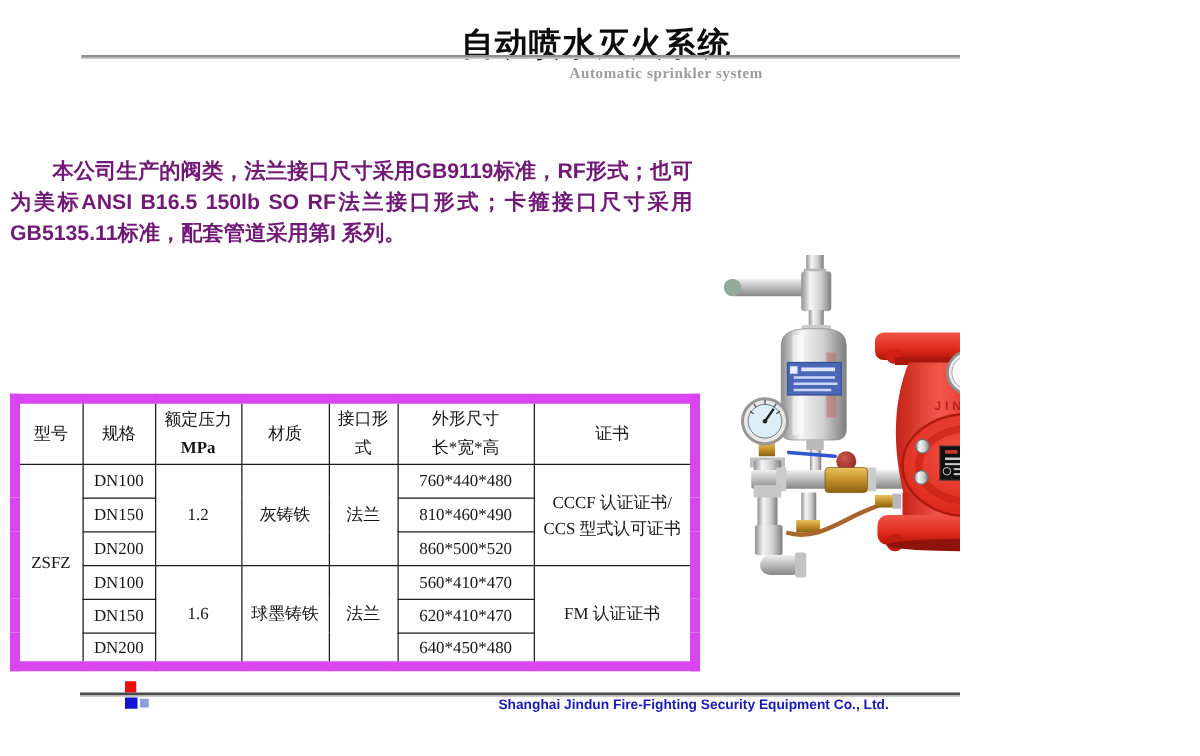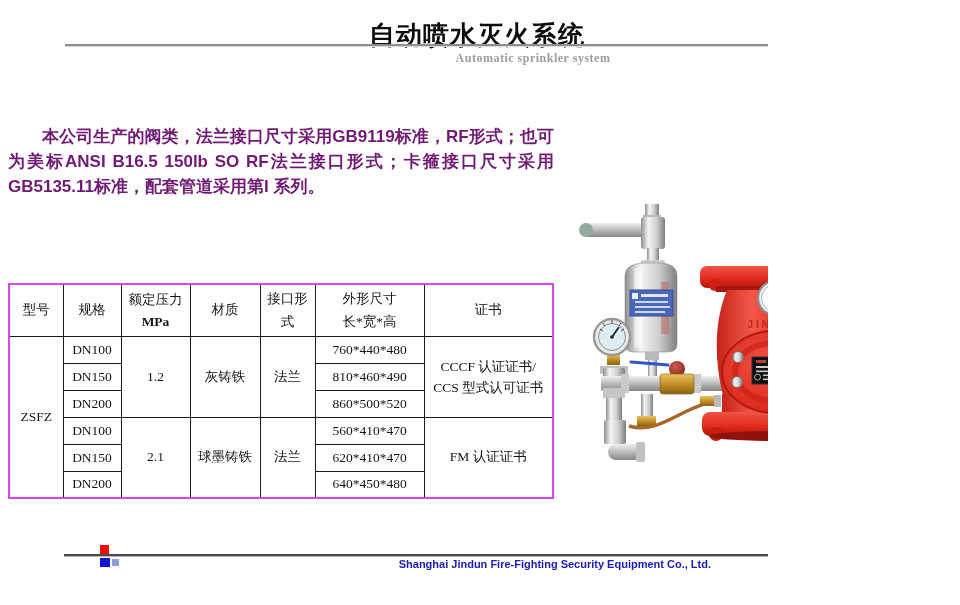--- a/index.html
+++ b/index.html
@@ -20,21 +20,21 @@
   .intro-wrap{position:absolute;left:8px;top:124px;width:546px;color:#701a75;}
   .intro-wrap p{margin:0;font-size:17px;line-height:25px;font-weight:bold;
                 text-indent:2em;text-align:justify;}
 
   
   .spec-table{position:absolute;left:8px;top:283px;border-collapse:collapse;
               table-layout:fixed;width:544px;font-family:"Liberation Serif",serif;
               color:#151515;}
   .spec-table td,.spec-table th{border:1px solid #1c1c1c;text-align:center;
               vertical-align:middle;padding:0;font-size:13.5px;font-weight:normal;}
-  .spec-table{border:2px solid #d946ef;}
+  .spec-table{border:8px solid #d946ef;margin-top:32px;}
   .spec-table .hdr{height:52px;font-size:14px;}
   .spec-table .hdr .l2{margin-top:5px;}
   .spec-table tr.datarow{height:27px;}
   .cert-line{line-height:21px;}
 
   
   .photo{position:absolute;left:565px;top:190px;}
 
   
   .footer-cn{position:absolute;right:22px;top:533px;font-size:17px;font-weight:bold;
@@ -127,21 +127,21 @@
     <tr class="datarow">
       <td>DN150</td>
       <td>810*460*490</td>
     </tr>
     <tr class="datarow">
       <td>DN200</td>
       <td>860*500*520</td>
     </tr>
     <tr class="datarow">
       <td>DN100</td>
-      <td rowspan="3">2.1</td>
+      <td rowspan="3">1.6</td>
       <td rowspan="3">球墨铸铁</td>
       <td rowspan="3">法兰</td>
       <td>560*410*470</td>
       <td rowspan="3">FM 认证证书</td>
     </tr>
     <tr class="datarow">
       <td>DN150</td>
       <td>620*410*470</td>
     </tr>
     <tr class="datarow">

